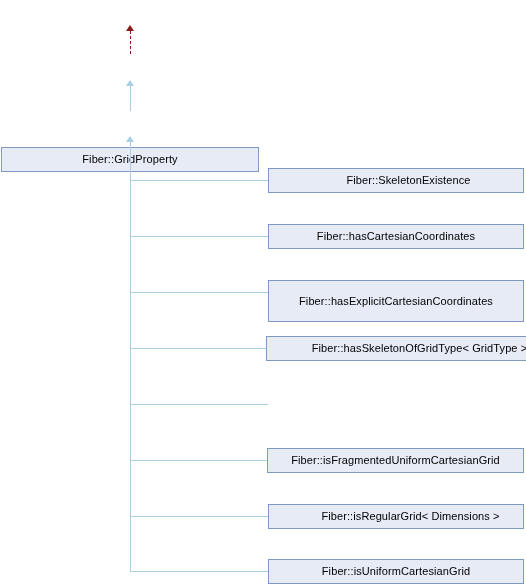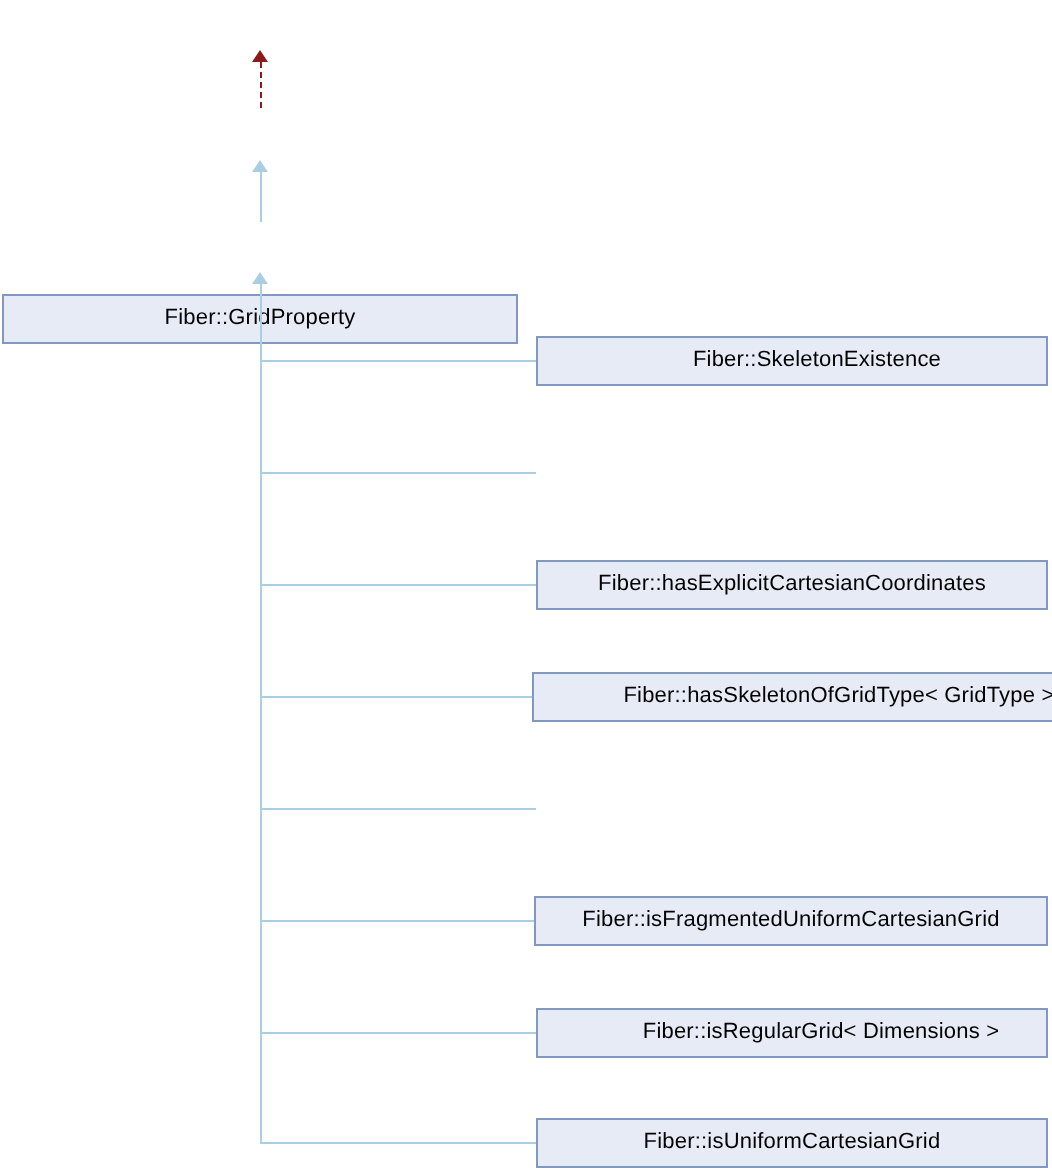--- a/index.html
+++ b/index.html
@@ -97,23 +97,26 @@
   <div class="arrow-blue" style="left:126px; top:136px;"></div>
 
   <div class="edge v" style="left:130px; top:142px; height:429px;"></div>
 
   <div class="edge h" style="left:130px; top:180px; width:138px;"></div>
   <div class="node blue" style="left:268px; top:168px; width:256px; height:25px;padding-left:25px;">
     <span class="node-label">Fiber::SkeletonExistence</span>
   </div>
 
   <div class="edge h" style="left:130px; top:236px; width:138px;"></div>
+  <div class="node blue" style="left:268px; top:224px; width:256px; height:25px;">
+    <span class="node-label">Fiber::hasCartesianCoordinates</span>
+  </div>
 
   <div class="edge h" style="left:130px; top:292px; width:138px;"></div>
-  <div class="node blue" style="left:268px; top:280px; width:256px; height:25px;">
+  <div class="node blue" style="left:268px; top:280px; width:256px; height:42px;">
     <span class="node-label">Fiber::hasExplicitCartesianCoordinates</span>
   </div>
 
   <div class="edge h" style="left:130px; top:348px; width:136px;"></div>
   <div class="node blue" style="left:266px; top:336px; width:307px; height:25px;">
     <span class="node-label">Fiber::hasSkeletonOfGridType&lt; GridType &gt;</span>
   </div>
 
   <div class="edge h" style="left:130px; top:404px; width:138px;"></div>
 

